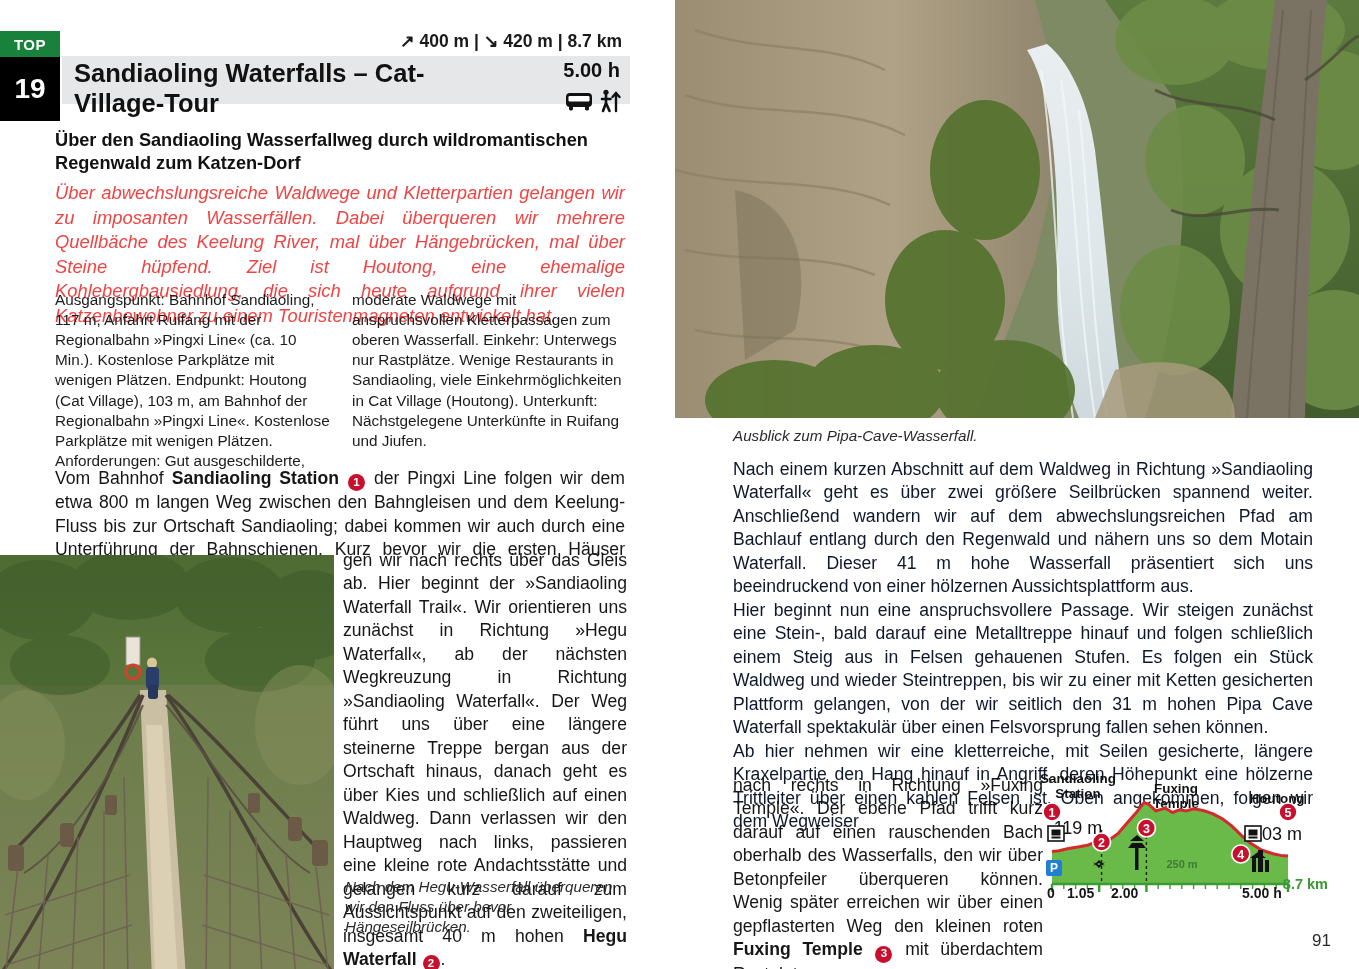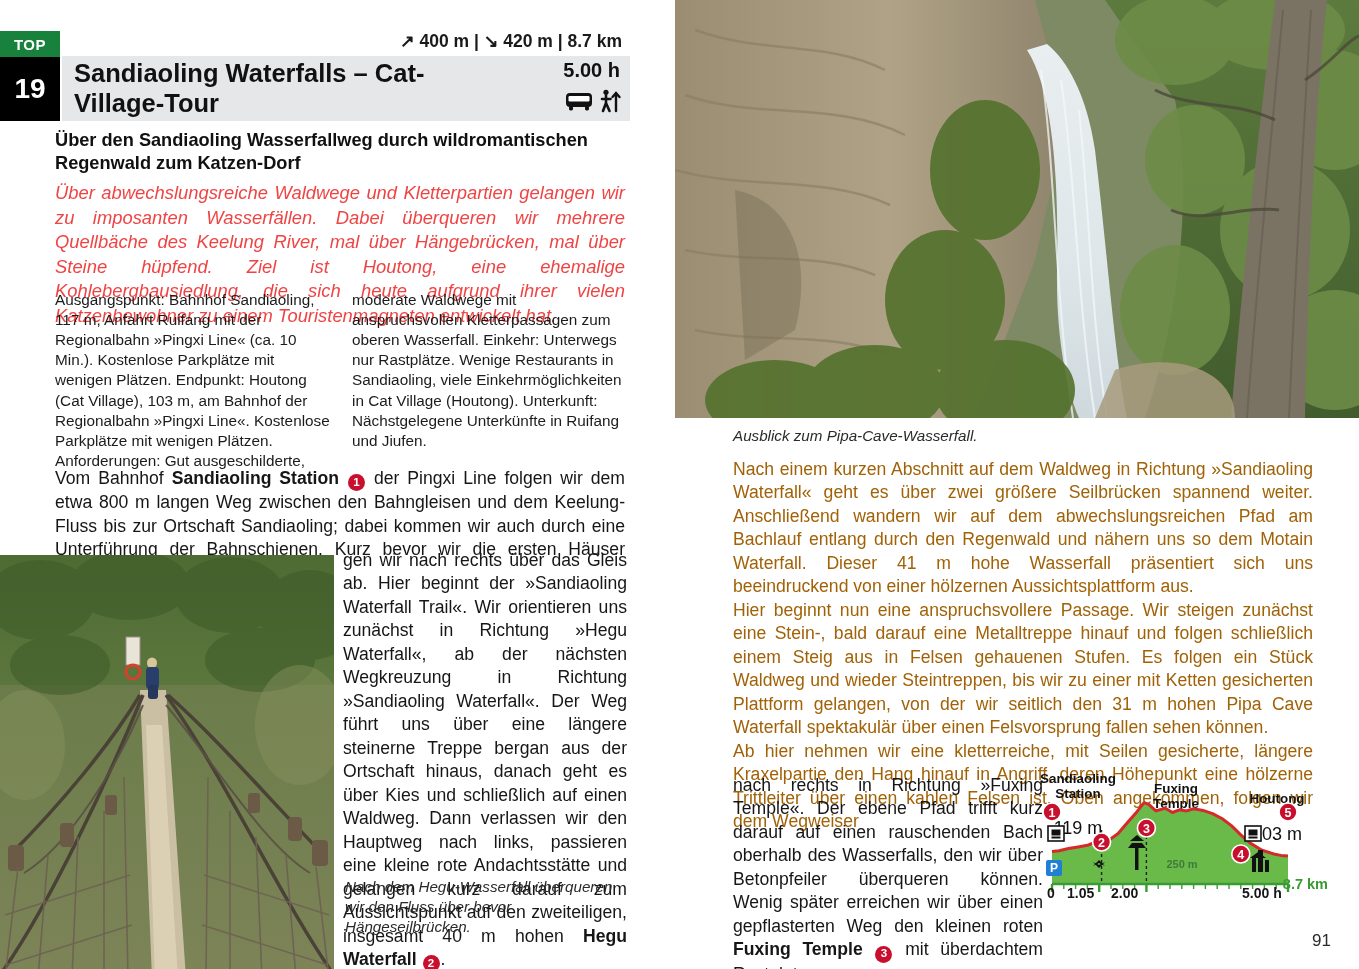--- a/index.html
+++ b/index.html
@@ -28,21 +28,21 @@
     width: 60px; height: 64px; background: #000000;
     color: #fff; font-weight: bold; font-size: 28px;
     display: flex; align-items: center; justify-content: center;
   }
   .hdr-body { position: absolute; left: 62px; top: 0; width: 568px; height: 90px; }
   .hdr-stats {
     position: absolute; right: 8px; top: 0px;
     font-size: 17.5px; font-weight: 600; color: #1a1a1a; white-space: nowrap;
   }
   .hdr-main {
-    position: absolute; left: 0; top: 25px; width: 568px; height: 65px;
+    position: absolute; left: 0; top: 25px; width: 568px; height: 48px;
     background: #e6e7e8;
     padding-left: 37px;
   }
   .hdr-title {
     position: absolute; left: 12px; top: 2px; width: 420px;
     font-size: 25.5px; font-weight: bold; line-height: 1.18; color: #111;
   }
   .hdr-dur {
     position: absolute; right: 10px; top: 3px;
     font-size: 20px; font-weight: bold; color: #111;
@@ -94,21 +94,21 @@
   .photo-falls {
     position: absolute; left: 20px; top: 0; width: 684px; height: 418px;
     overflow: hidden; background: #6b7a55;
   }
   .cap-falls {
     position: absolute; left: 78px; top: 427px; width: 600px;
     font-size: 15.2px; font-style: italic; color: #2a2a2a;
   }
   .body-right {
     position: absolute; left: 78px; top: 458px; width: 580px;
-    font-size: 17.6px; line-height: 1.335; text-align: justify; color: #a16207;
+    font-size: 17.6px; line-height: 1.335; text-align: justify; color: #0f172a;
   }
   .body-right-narrow {
     position: absolute; left: 78px; top: 774px; width: 310px;
     font-size: 17.6px; line-height: 1.335; text-align: justify; color: #161616;
   }
   .pageno {
     position: absolute; right: 28px; bottom: 18px;
     font-size: 17px; color: #2a2a2a;
   }
 

